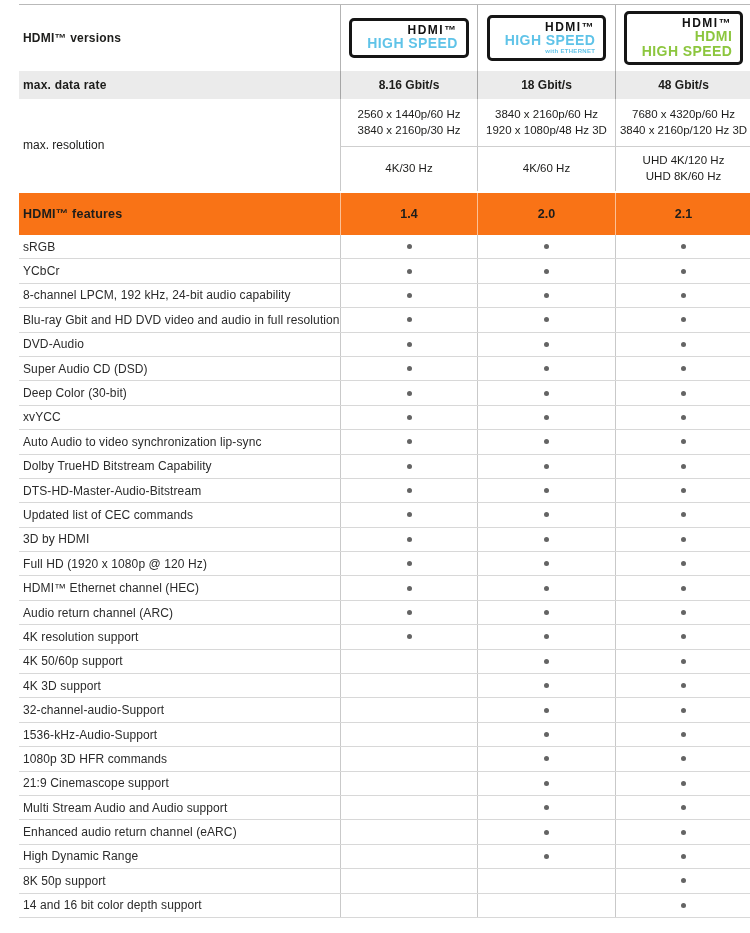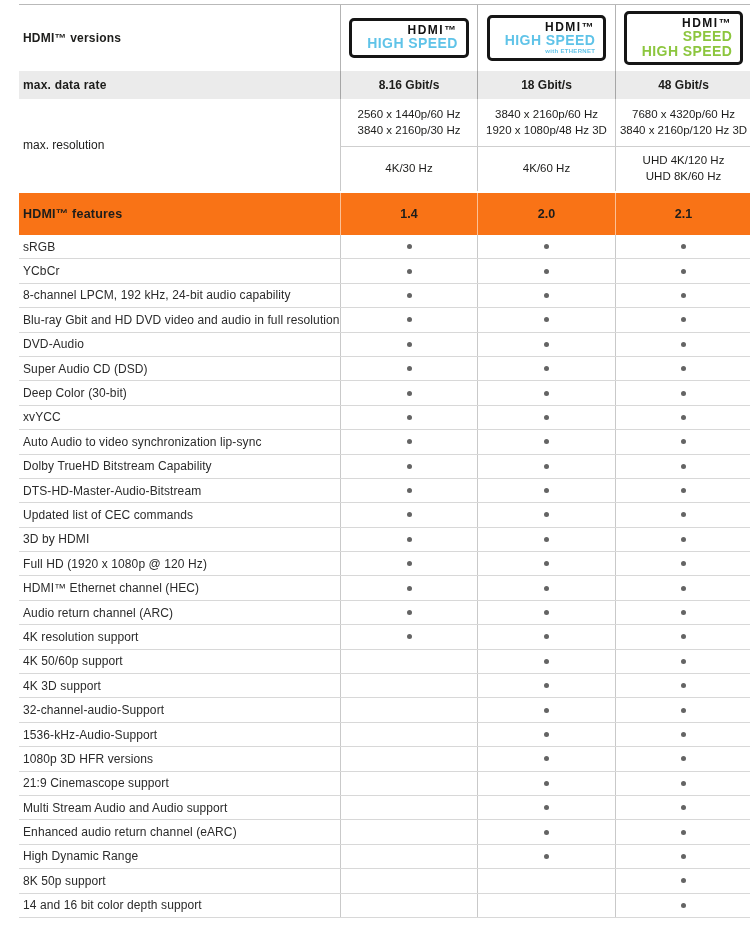--- a/index.html
+++ b/index.html
@@ -80,21 +80,21 @@
     <div class="cell vcell">
       <span class="logo">
         <span class="logo-wordmark">HDMI™</span>
         <span class="logo-line logo-blue">HIGH SPEED</span>
         <span class="logo-sub logo-blue">with ETHERNET</span>
       </span>
     </div>
     <div class="cell vcell last">
       <span class="logo">
         <span class="logo-wordmark">HDMI™</span>
-        <span class="logo-line logo-green">SPEED</span>
+        <span class="logo-line logo-green">HDMI</span>
         <span class="logo-line logo-green">HIGH SPEED</span>
       </span>
     </div>
   </div>
 
   <div class="row row-datarate">
     <div class="cell label-cell">max. data rate</div>
     <div class="cell vcell">8.16 Gbit/s</div>
     <div class="cell vcell">18 Gbit/s</div>
     <div class="cell vcell last">48 Gbit/s</div>
@@ -376,21 +376,21 @@
         <div class="cell feature-label">1536-kHz-Audio-Support</div>
         <div class="cell vcell dot-cell"></div>
         <div class="cell vcell dot-cell">
           <span class="dot"></span>
         </div>
         <div class="cell vcell dot-cell last">
           <span class="dot"></span>
         </div>
       </div>
       <div class="row feature-row">
-        <div class="cell feature-label">1080p 3D HFR versions</div>
+        <div class="cell feature-label">1080p 3D HFR commands</div>
         <div class="cell vcell dot-cell"></div>
         <div class="cell vcell dot-cell">
           <span class="dot"></span>
         </div>
         <div class="cell vcell dot-cell last">
           <span class="dot"></span>
         </div>
       </div>
       <div class="row feature-row">
         <div class="cell feature-label">21:9 Cinemascope support</div>

